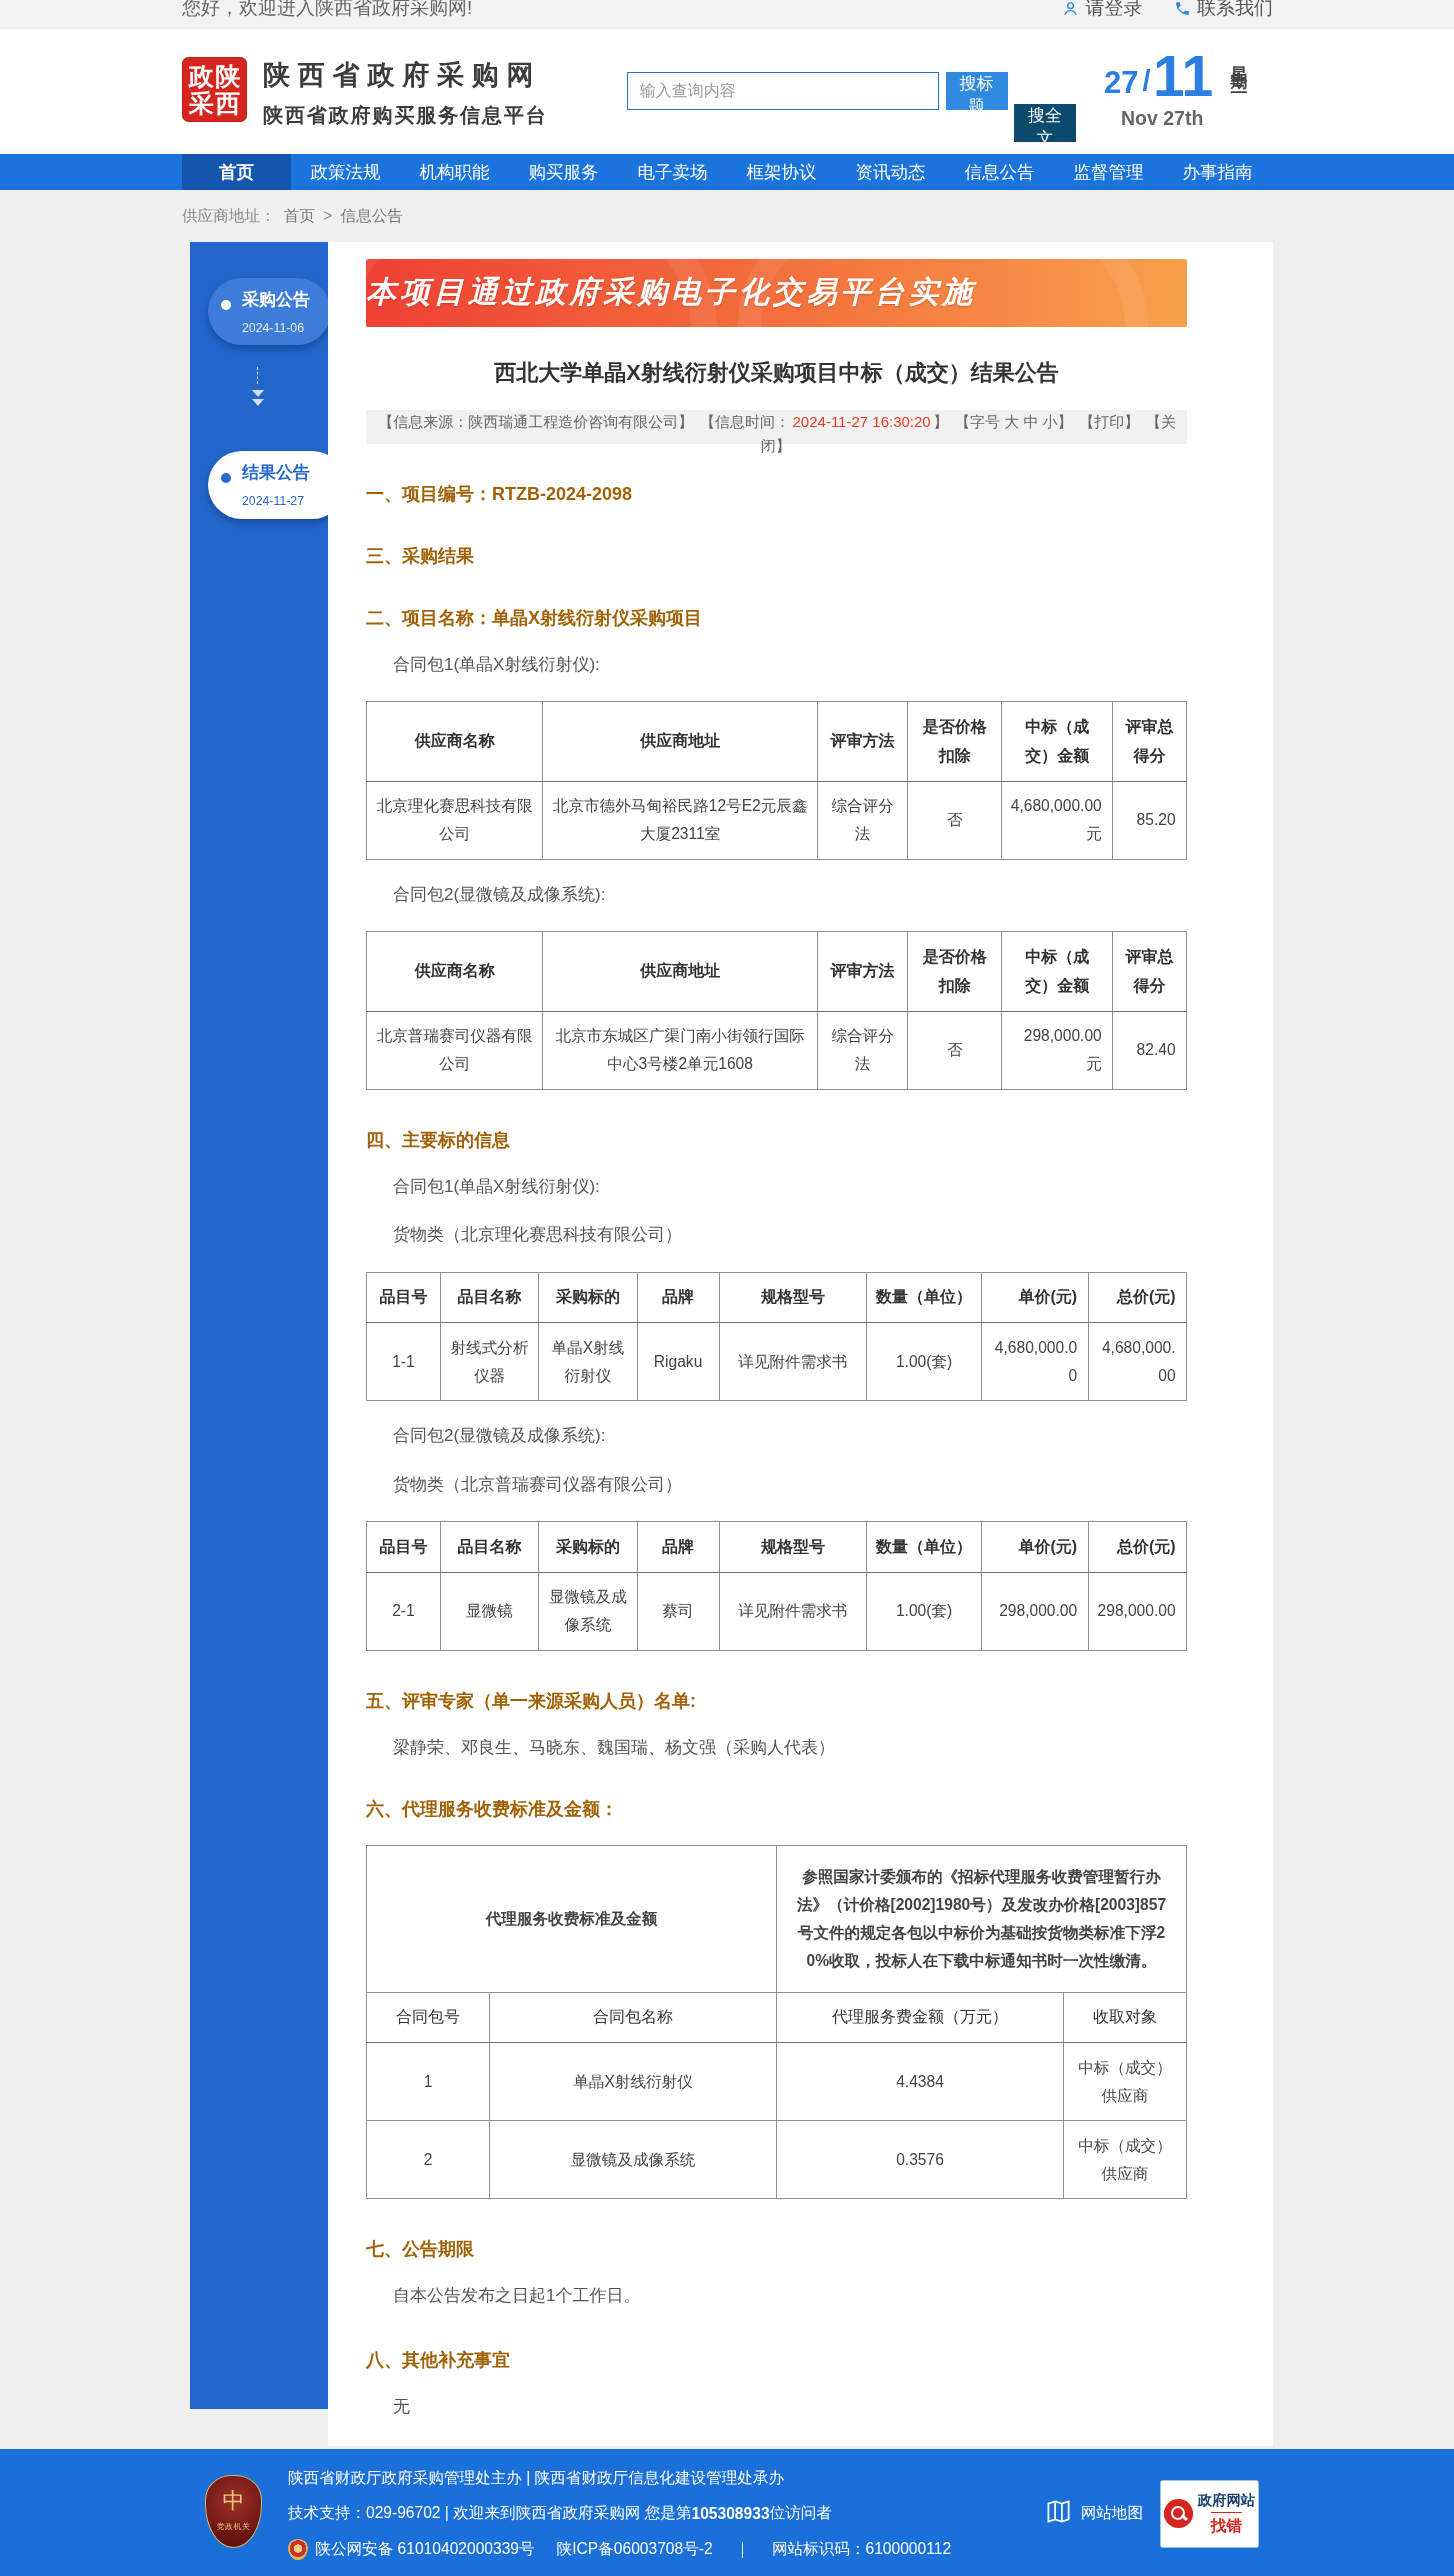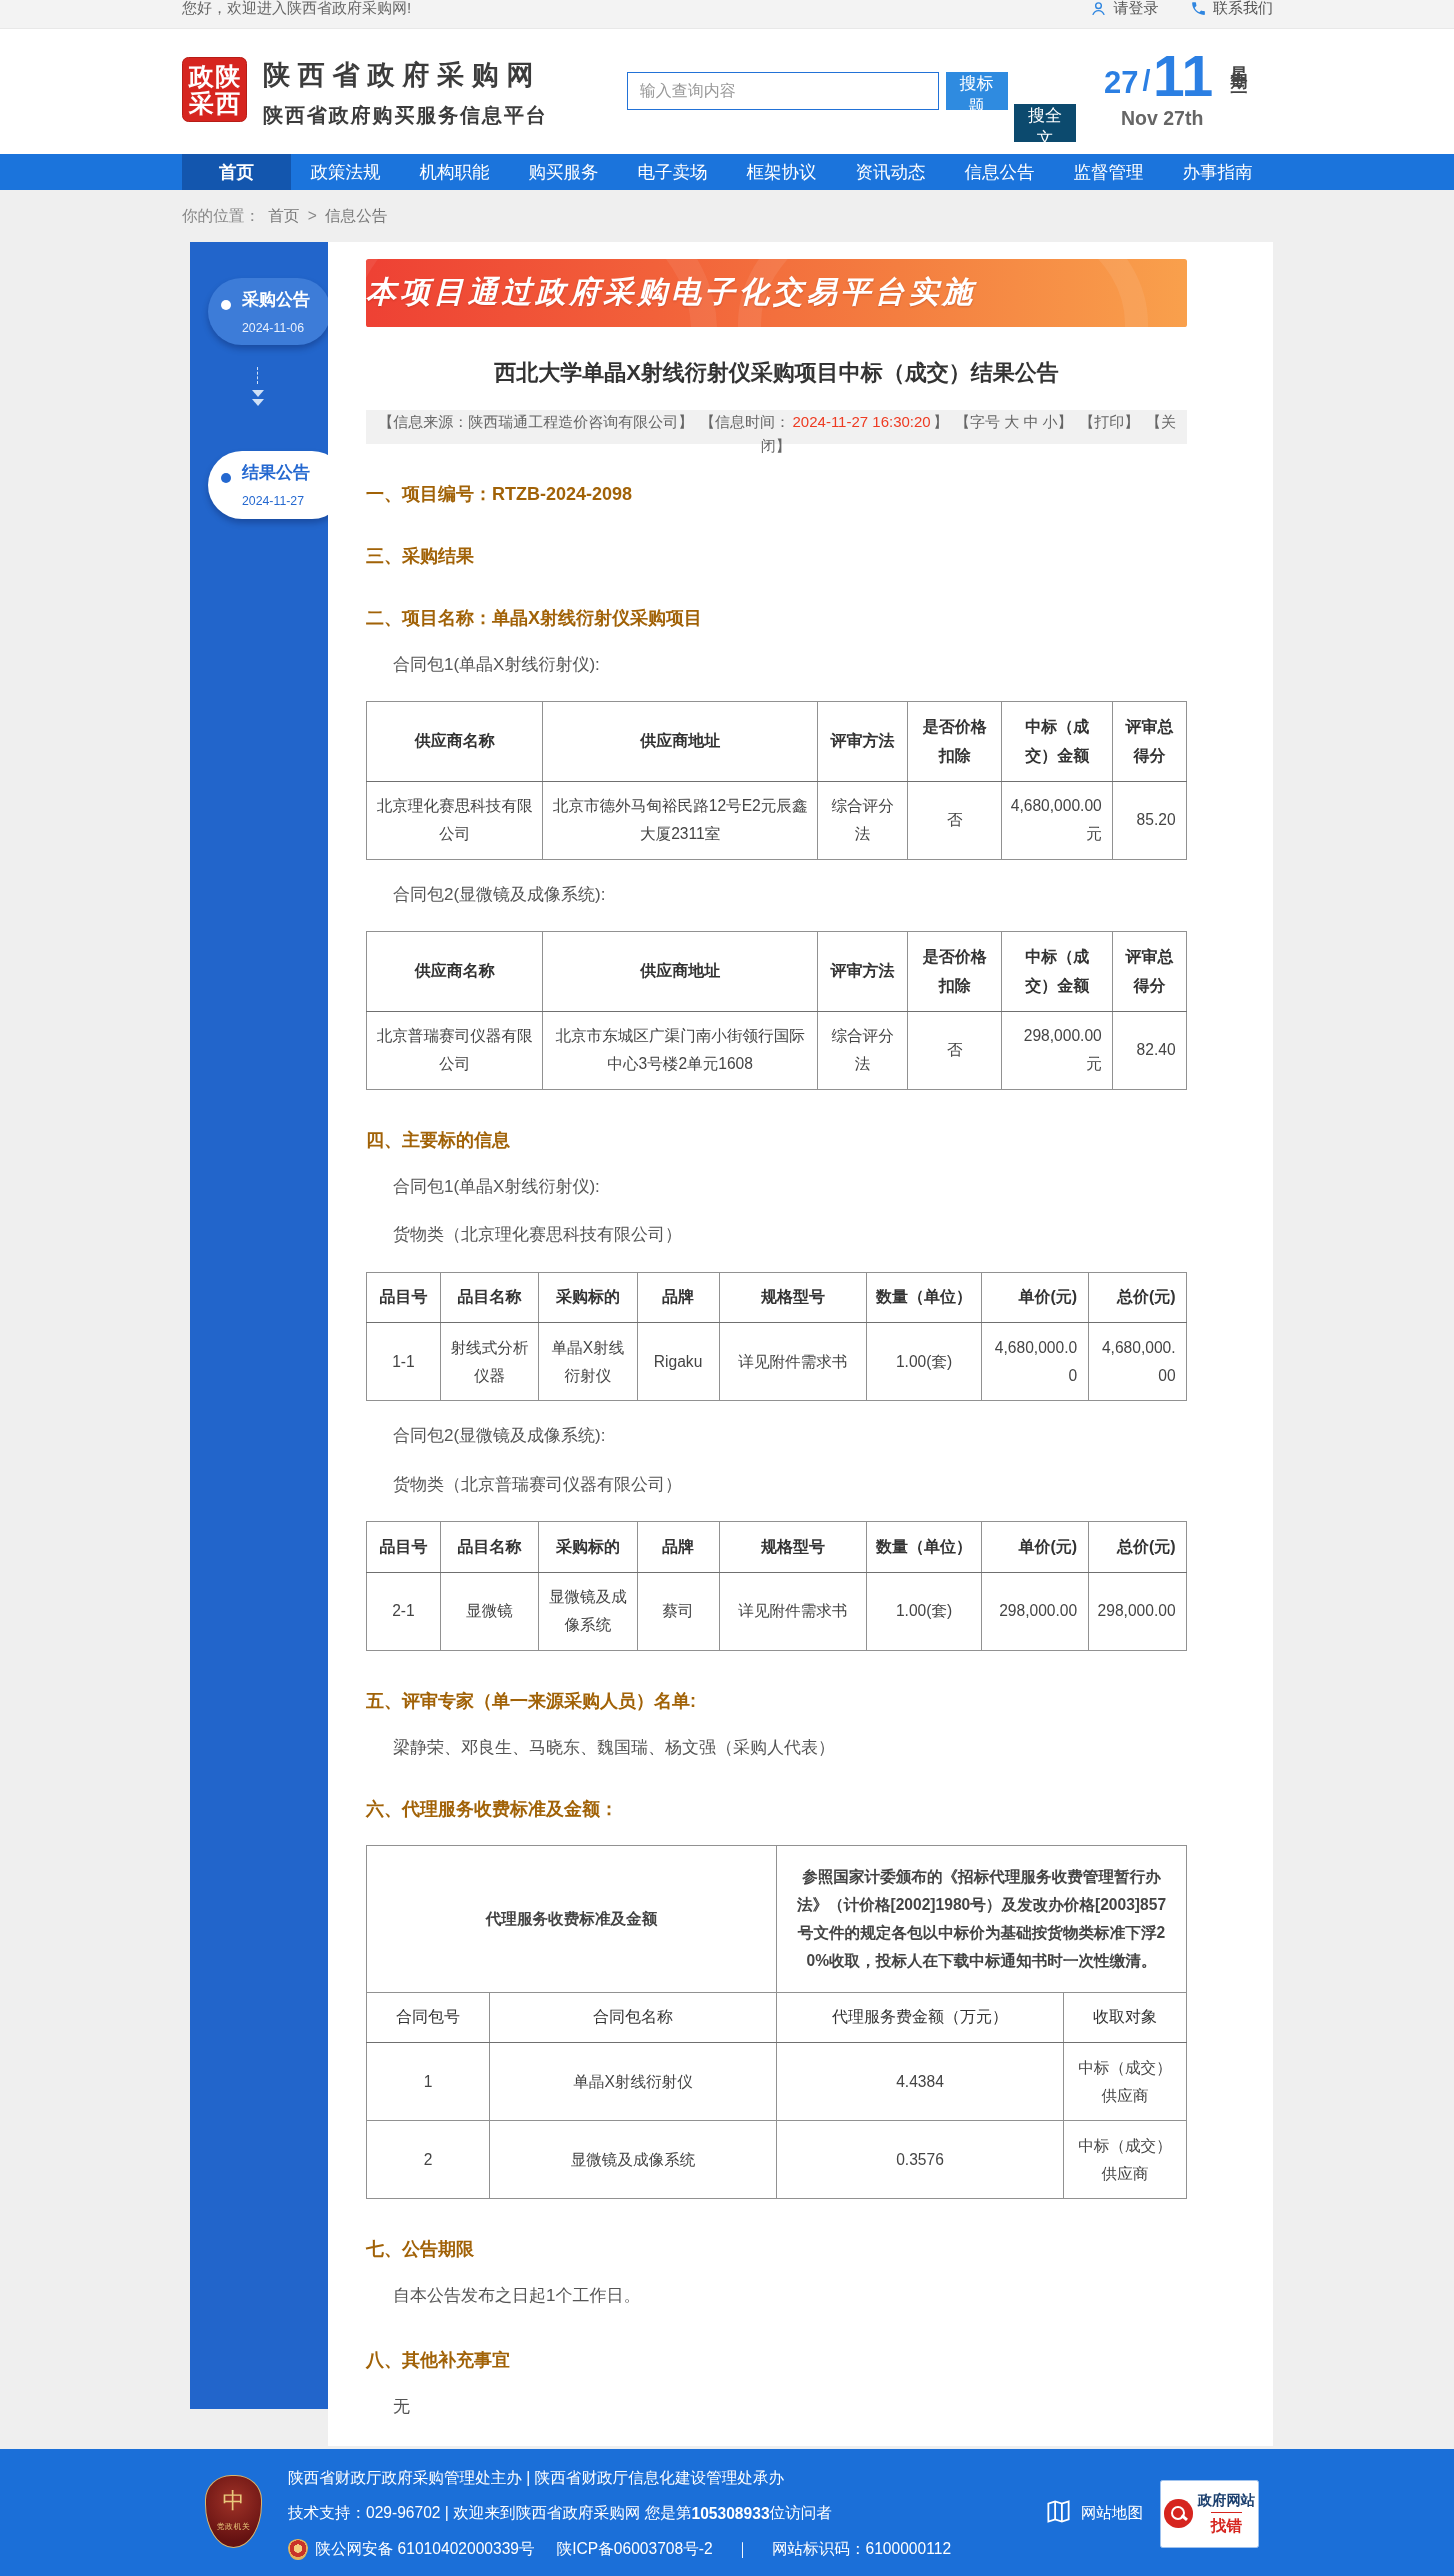--- a/index.html
+++ b/index.html
@@ -6,21 +6,21 @@
   html,body { margin:0; padding:0; }
   body {
     width:1454px;
     font-family:"Liberation Sans","DejaVu Sans",sans-serif;
     color:#333; background:#fff;
   }
   .container { width:1091px; margin:0 auto 0 182px; }
 
   
   .topbar { height:28.6px; background:#f3f3f3; border-bottom:0.6px solid #e8e8e8; }
-  .topbar-inner { display:flex; justify-content:space-between; align-items:center; height:16px; font-size:15px; color:#666; }
+  .topbar-inner { display:flex; justify-content:space-between; align-items:center; height:16px; font-size:19px; color:#666; }
   .tb-right { display:flex; gap:31px; align-items:center; }
   .tb-link { display:flex; align-items:center; gap:6.5px; cursor:pointer; color:#555; }
   .tb-link svg { display:block; }
 
   
   .header { height:125px; background:#fff; }
   .header-inner { position:relative; height:125px; }
   .logo { position:absolute; left:0; top:28.6px; width:65px; height:65px; background:#d6251f;
           border-radius:6.5px; display:grid; grid-template-columns:1fr 1fr; padding:5.2px;
           border:1.9px solid #b71c16; }
@@ -189,21 +189,21 @@
     <li>框架协议</li>
     <li>资讯动态</li>
     <li>信息公告</li>
     <li>监督管理</li>
     <li>办事指南</li>
   </ul>
 </div>
 
 <div class="main-bg">
   <div class="breadcrumb">
-    <span>你的位置：</span>
+    <span>供应商地址：</span>
     <a>首页</a>
     <span>&gt;</span>
     <a>信息公告</a>
   </div>
 
   <div class="main-flex">
 
     <aside class="sidebar">
       <div class="side-pill step1">
         <span class="pill-dot"></span>

